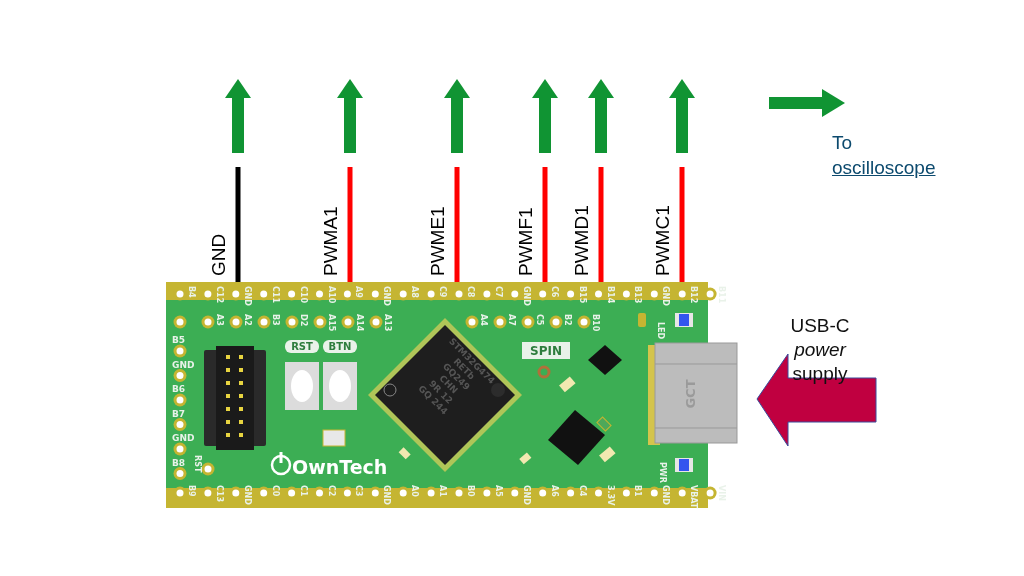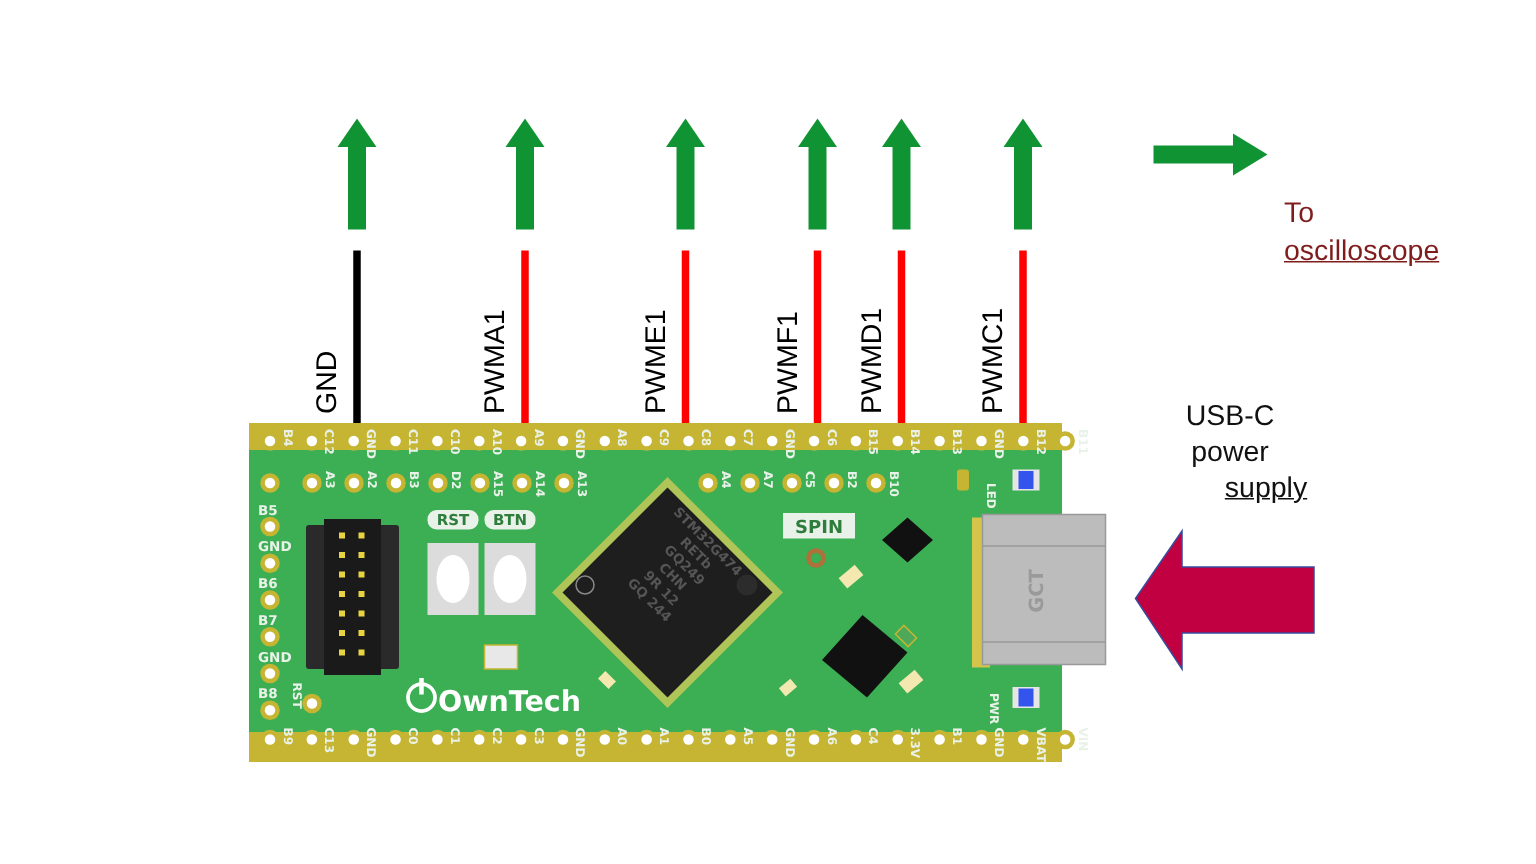--- a/index.html
+++ b/index.html
@@ -1,20 +1,20 @@
 <!DOCTYPE html>
 <html><head>
 <meta charset="utf-8">
 <style>
   html, body { margin:0; padding:0; background:#ffffff; }
   body { width:1024px; height:576px; position:relative; overflow:hidden; font-family:"Liberation Sans", sans-serif; }
   .abs { position:absolute; }
   .sig-label { position:absolute; font-size:19px; color:#000; transform-origin:left top; transform:rotate(-90deg); white-space:nowrap; }
-  .legend-text { position:absolute; font-size:19px; color:#7f1d1d; line-height:24px;margin-left:24px; }
-  .usb-text { position:absolute; font-size:19px; color:#111; line-height:24px; text-align:center; width:120px; }
+  .legend-text { position:absolute; font-size:19px; color:#0c4a6e; line-height:24px; }
+  .usb-text { position:absolute; font-size:19px; color:#111; line-height:24px; text-align:center; width:120px;margin-top:48px; }
   svg text { font-family:"DejaVu Sans", sans-serif; font-weight:bold; }
 </style>
 </head>
 <body>
 
 <svg class="abs" style="left:0;top:0" width="1024" height="576" viewBox="0 0 1024 576">
   <g id="arrows">
       <g>
         <rect x="232" y="97" width="12" height="56" fill="#109433"></rect>
         <polygon points="225,98 238,79 251,98" fill="#109433"></polygon>
@@ -469,14 +469,14 @@
     <div class="sig-label" style="left: 427px; top: 276px;">PWME1</div>
     <div class="sig-label" style="left: 515px; top: 276px;">PWMF1</div>
     <div class="sig-label" style="left: 571px; top: 276px;">PWMD1</div>
     <div class="sig-label" style="left: 652px; top: 276px;">PWMC1</div>
   </div>
 
 <div class="legend-text" style="left:832px;top:131px;">To</div>
 <div class="legend-text" style="left:832px;top:156px;text-decoration:underline;">oscilloscope</div>
 
 <div class="usb-text" style="left:760px;top:266px;">USB-C</div>
-<div class="usb-text" style="left:760px;top:290px;">power</div>
-<div class="usb-text" style="left:784px;top:314px;text-decoration:underline;">supply</div>
+<div class="usb-text" style="left:760px;top:290px;font-style:italic;">power</div>
+<div class="usb-text" style="left:760px;top:314px;">supply</div>
 
 </body></html>

